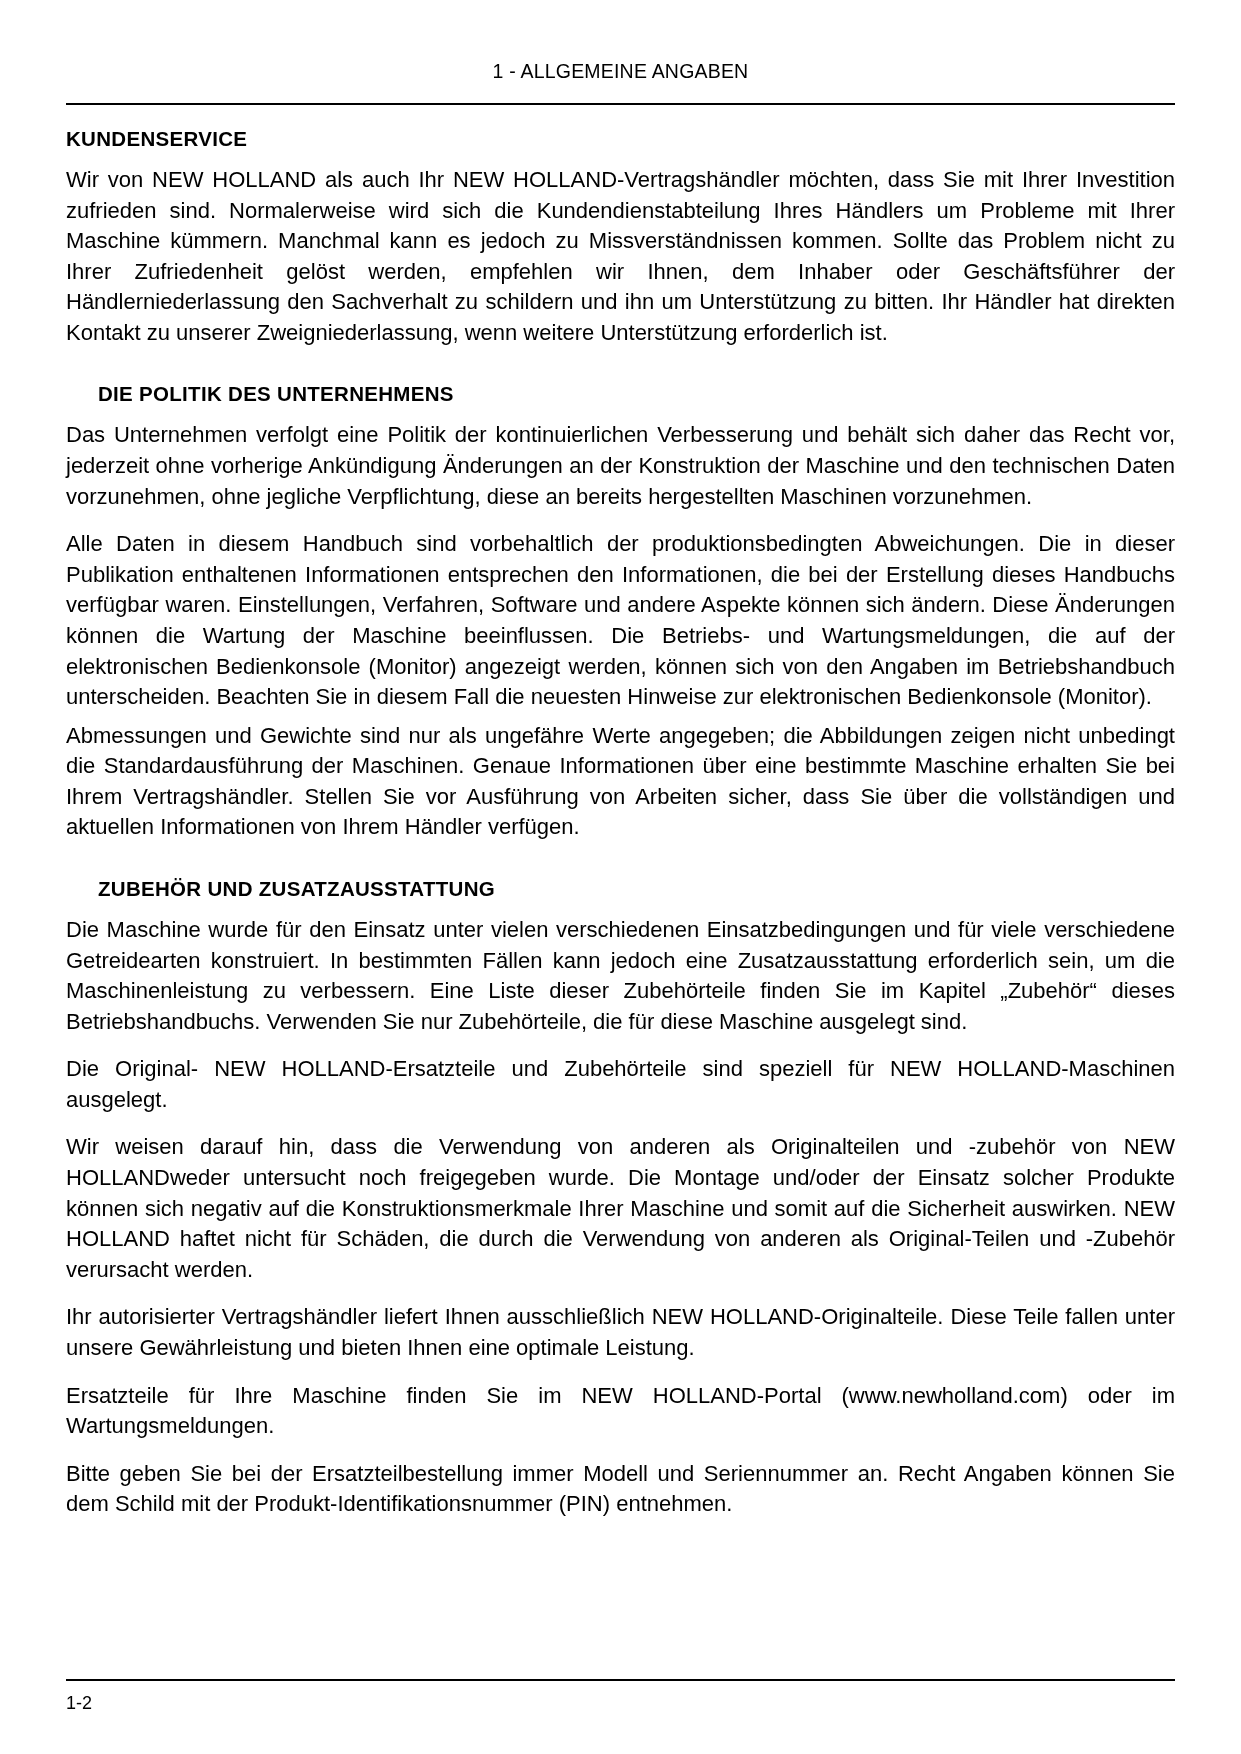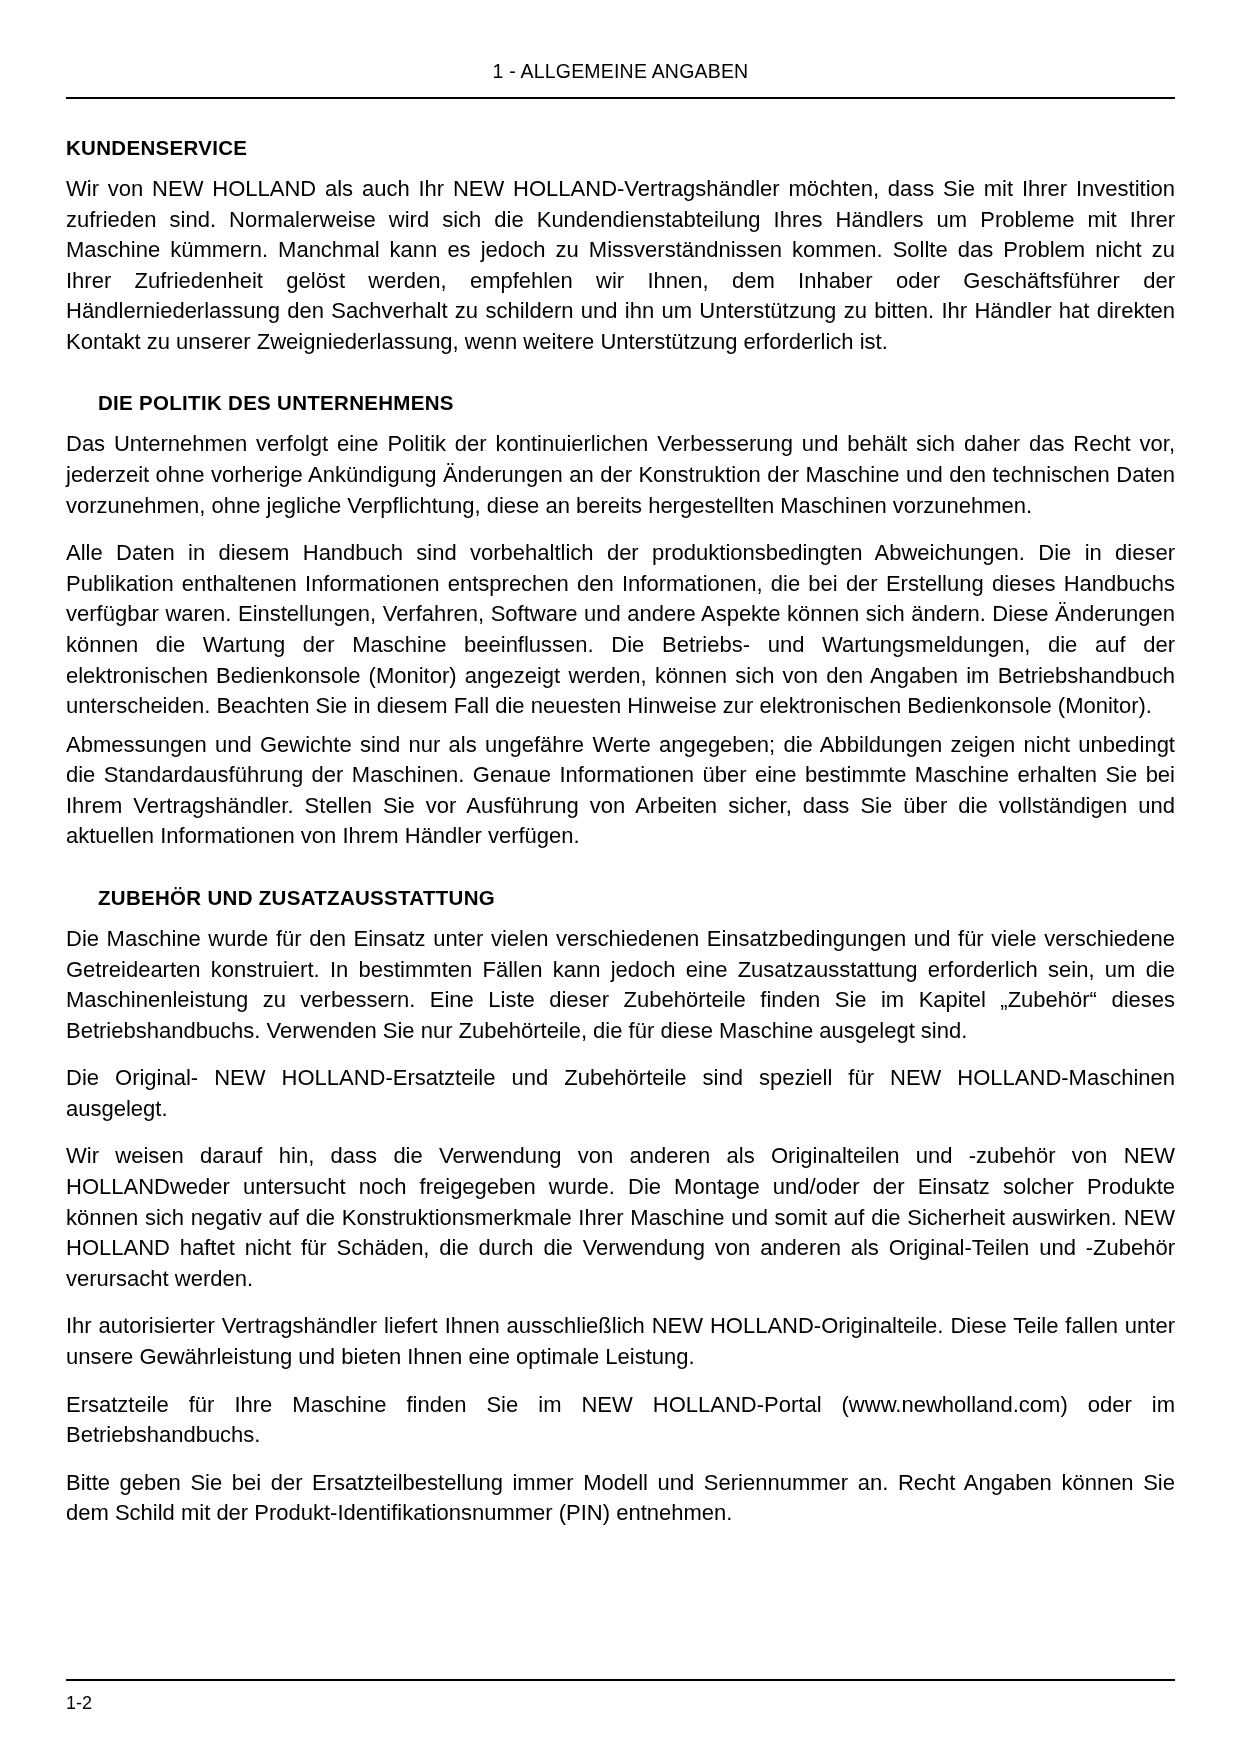--- a/index.html
+++ b/index.html
@@ -20,31 +20,31 @@
     width: 1241px;
     height: 1754px;
     padding: 60px 66px 40px 66px;
     display: flex;
     flex-direction: column;
   }
   .header {
     text-align: center;
     font-size: 19.5px;
     letter-spacing: 0.2px;
-    padding-bottom: 14px;
+    padding-bottom: 20px;
   }
   .rule {
     border: 0;
     border-top: 2.2px solid #000;
     margin: 0;
     width: 100%;
   }
   .content {
     flex: 1 1 auto;
-    padding-top: 37px;
+    padding-top: 22px;
   }
   h2.section-title {
     font-size: 20.5px;
     font-weight: bold;
     margin: 0 0 14px 0;
     letter-spacing: 0.3px;
   }
   h2.section-title.spaced {
     margin-top: 34px;
     margin-left: 32px;
@@ -87,21 +87,21 @@
     <p class="para">Das Unternehmen verfolgt eine Politik der kontinuierlichen Verbesserung und behält sich daher das Recht vor, jederzeit ohne vorherige Ankündigung Änderungen an der Konstruktion der Maschine und den technischen Daten vorzunehmen, ohne jegliche Verpflichtung, diese an bereits hergestellten Maschinen vorzunehmen.</p>
     <p class="para tight">Alle Daten in diesem Handbuch sind vorbehaltlich der produktionsbedingten Abweichungen. Die in dieser Publikation enthaltenen Informationen entsprechen den Informationen, die bei der Erstellung dieses Handbuchs verfügbar waren. Einstellungen, Verfahren, Software und andere Aspekte können sich ändern. Diese Änderungen können die Wartung der Maschine beeinflussen. Die Betriebs- und Wartungsmeldungen, die auf der elektronischen Bedienkonsole (Monitor) angezeigt werden, können sich von den Angaben im Betriebshandbuch unterscheiden. Beachten Sie in diesem Fall die neuesten Hinweise zur elektronischen Bedienkonsole (Monitor).</p>
     <p class="para">Abmessungen und Gewichte sind nur als ungefähre Werte angegeben; die Abbildungen zeigen nicht unbedingt die Standardausführung der Maschinen. Genaue Informationen über eine bestimmte Maschine erhalten Sie bei Ihrem Vertragshändler. Stellen Sie vor Ausführung von Arbeiten sicher, dass Sie über die vollständigen und aktuellen Informationen von Ihrem Händler verfügen.</p>
 
     <h2 class="section-title spaced">ZUBEHÖR UND ZUSATZAUSSTATTUNG</h2>
     <p class="para">Die Maschine wurde für den Einsatz unter vielen verschiedenen Einsatzbedingungen und für viele verschiedene Getreidearten konstruiert. In bestimmten Fällen kann jedoch eine Zusatzausstattung erforderlich sein, um die Maschinenleistung zu verbessern. Eine Liste dieser Zubehörteile finden Sie im Kapitel „Zubehör“ dieses Betriebshandbuchs. Verwenden Sie nur Zubehörteile, die für diese Maschine ausgelegt sind.</p>
 
     <p class="para">Die Original- NEW HOLLAND-Ersatzteile und Zubehörteile sind speziell für NEW HOLLAND-Maschinen ausgelegt.</p>
     <p class="para">Wir weisen darauf hin, dass die Verwendung von anderen als Originalteilen und -zubehör von NEW HOLLANDweder untersucht noch freigegeben wurde. Die Montage und/oder der Einsatz solcher Produkte können sich negativ auf die Konstruktionsmerkmale Ihrer Maschine und somit auf die Sicherheit auswirken. NEW HOLLAND haftet nicht für Schäden, die durch die Verwendung von anderen als Original-Teilen und -Zubehör verursacht werden.</p>
     <p class="para">Ihr autorisierter Vertragshändler liefert Ihnen ausschließlich NEW HOLLAND-Originalteile. Diese Teile fallen unter unsere Gewährleistung und bieten Ihnen eine optimale Leistung.</p>
-    <p class="para">Ersatzteile für Ihre Maschine finden Sie im NEW HOLLAND-Portal (www.newholland.com) oder im Betriebshandbuchs.</p>
+    <p class="para">Ersatzteile für Ihre Maschine finden Sie im NEW HOLLAND-Portal (www.newholland.com) oder im Wartungsmeldungen.</p>
     <p class="para">Bitte geben Sie bei der Ersatzteilbestellung immer Modell und Seriennummer an. Recht Angaben können Sie dem Schild mit der Produkt-Identifikationsnummer (PIN) entnehmen.</p>
 
   </div>
 
   <div class="footer">
     <hr class="rule">
     <div class="footer-num">1-2</div>
   </div>
 
 </div>

